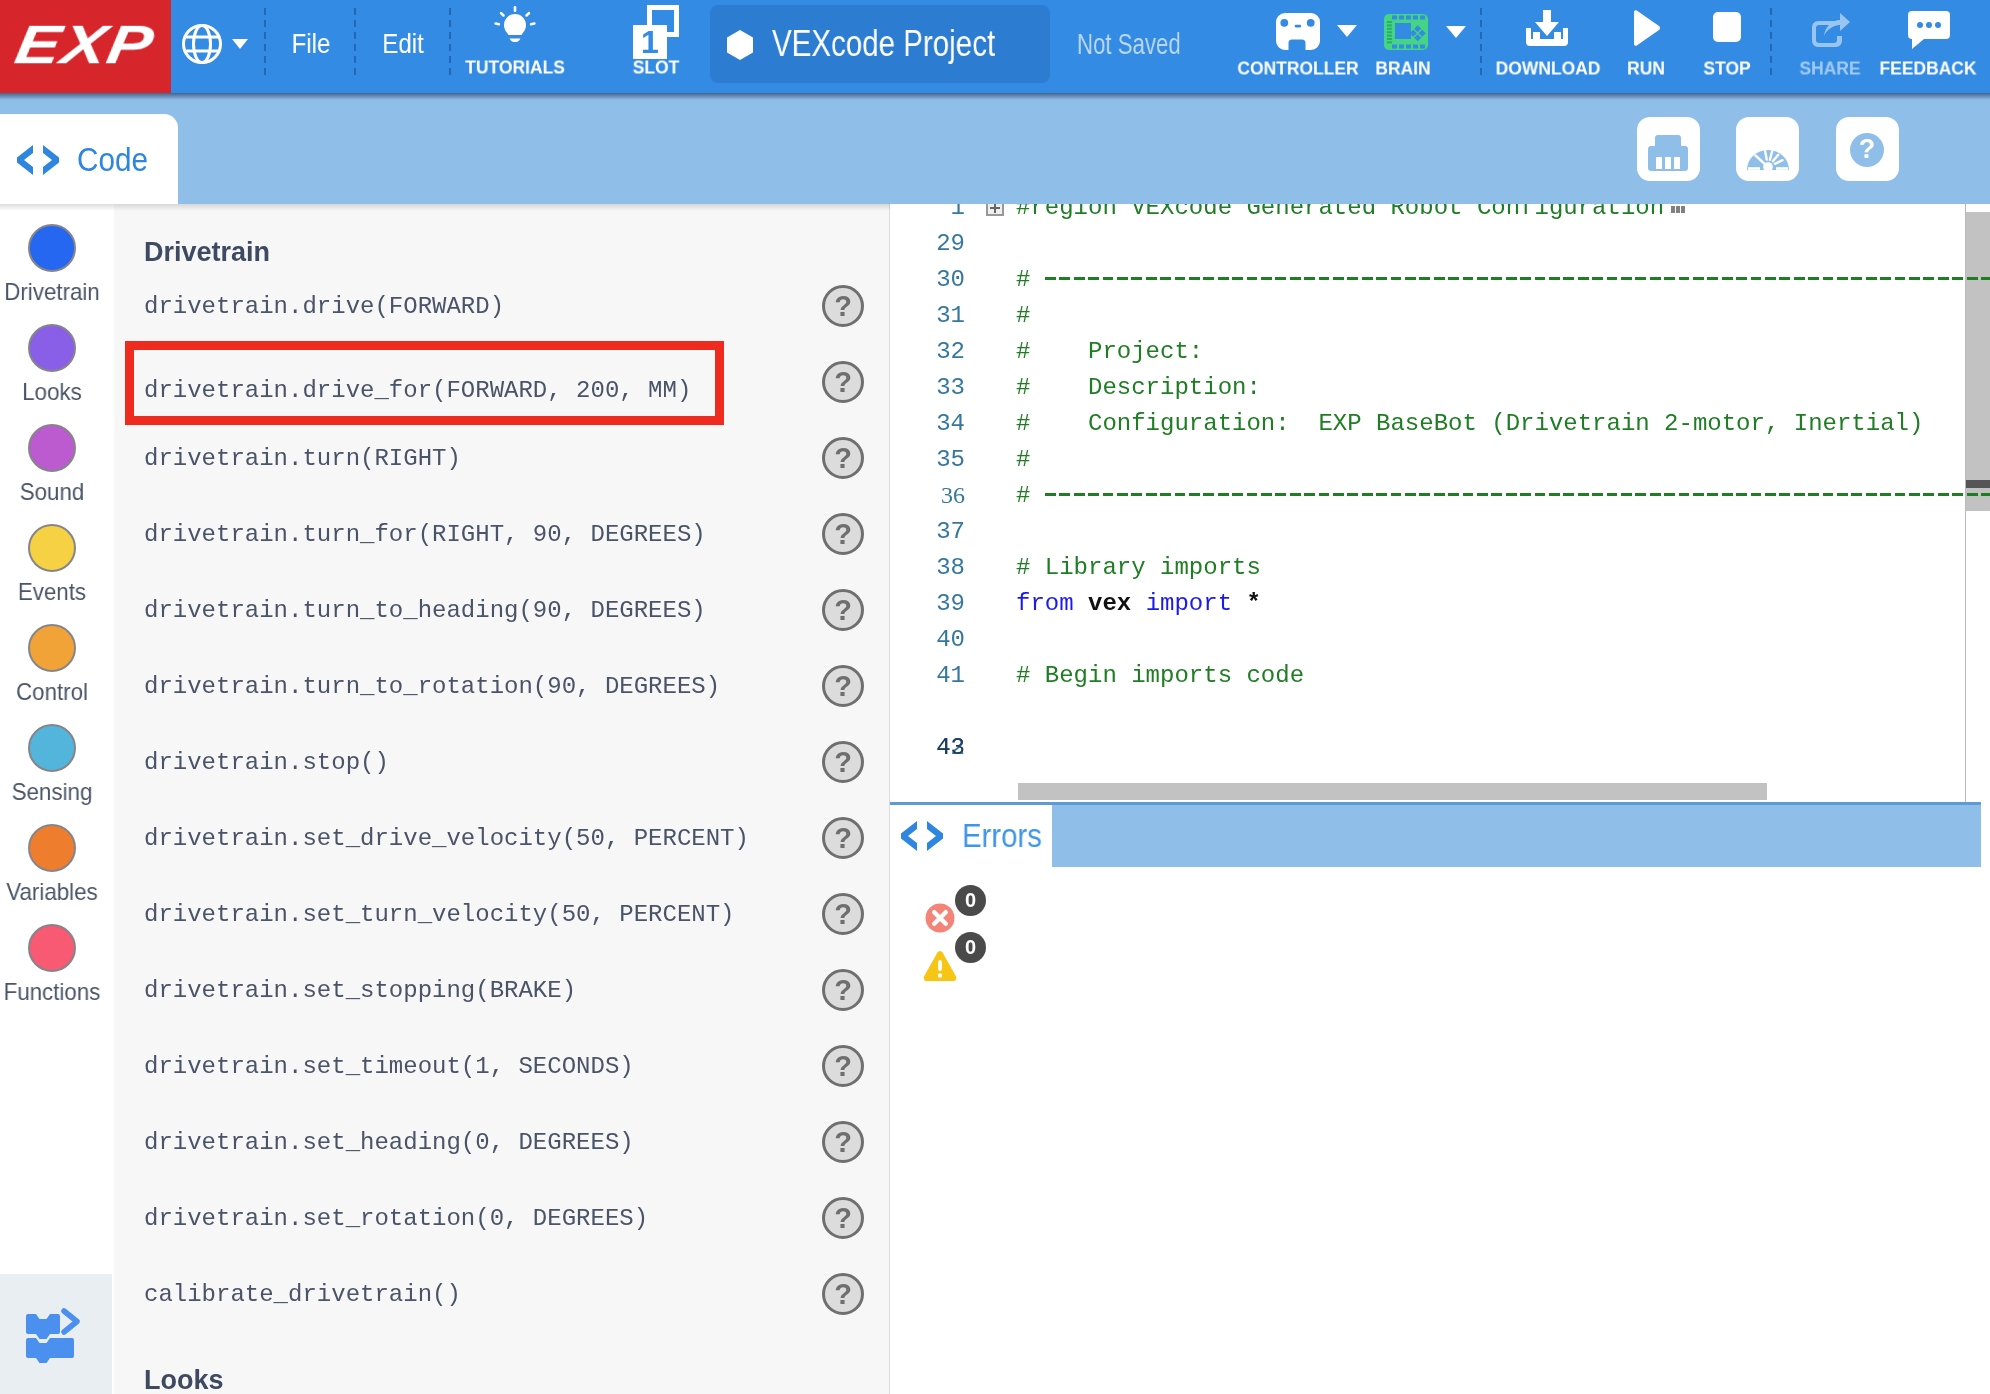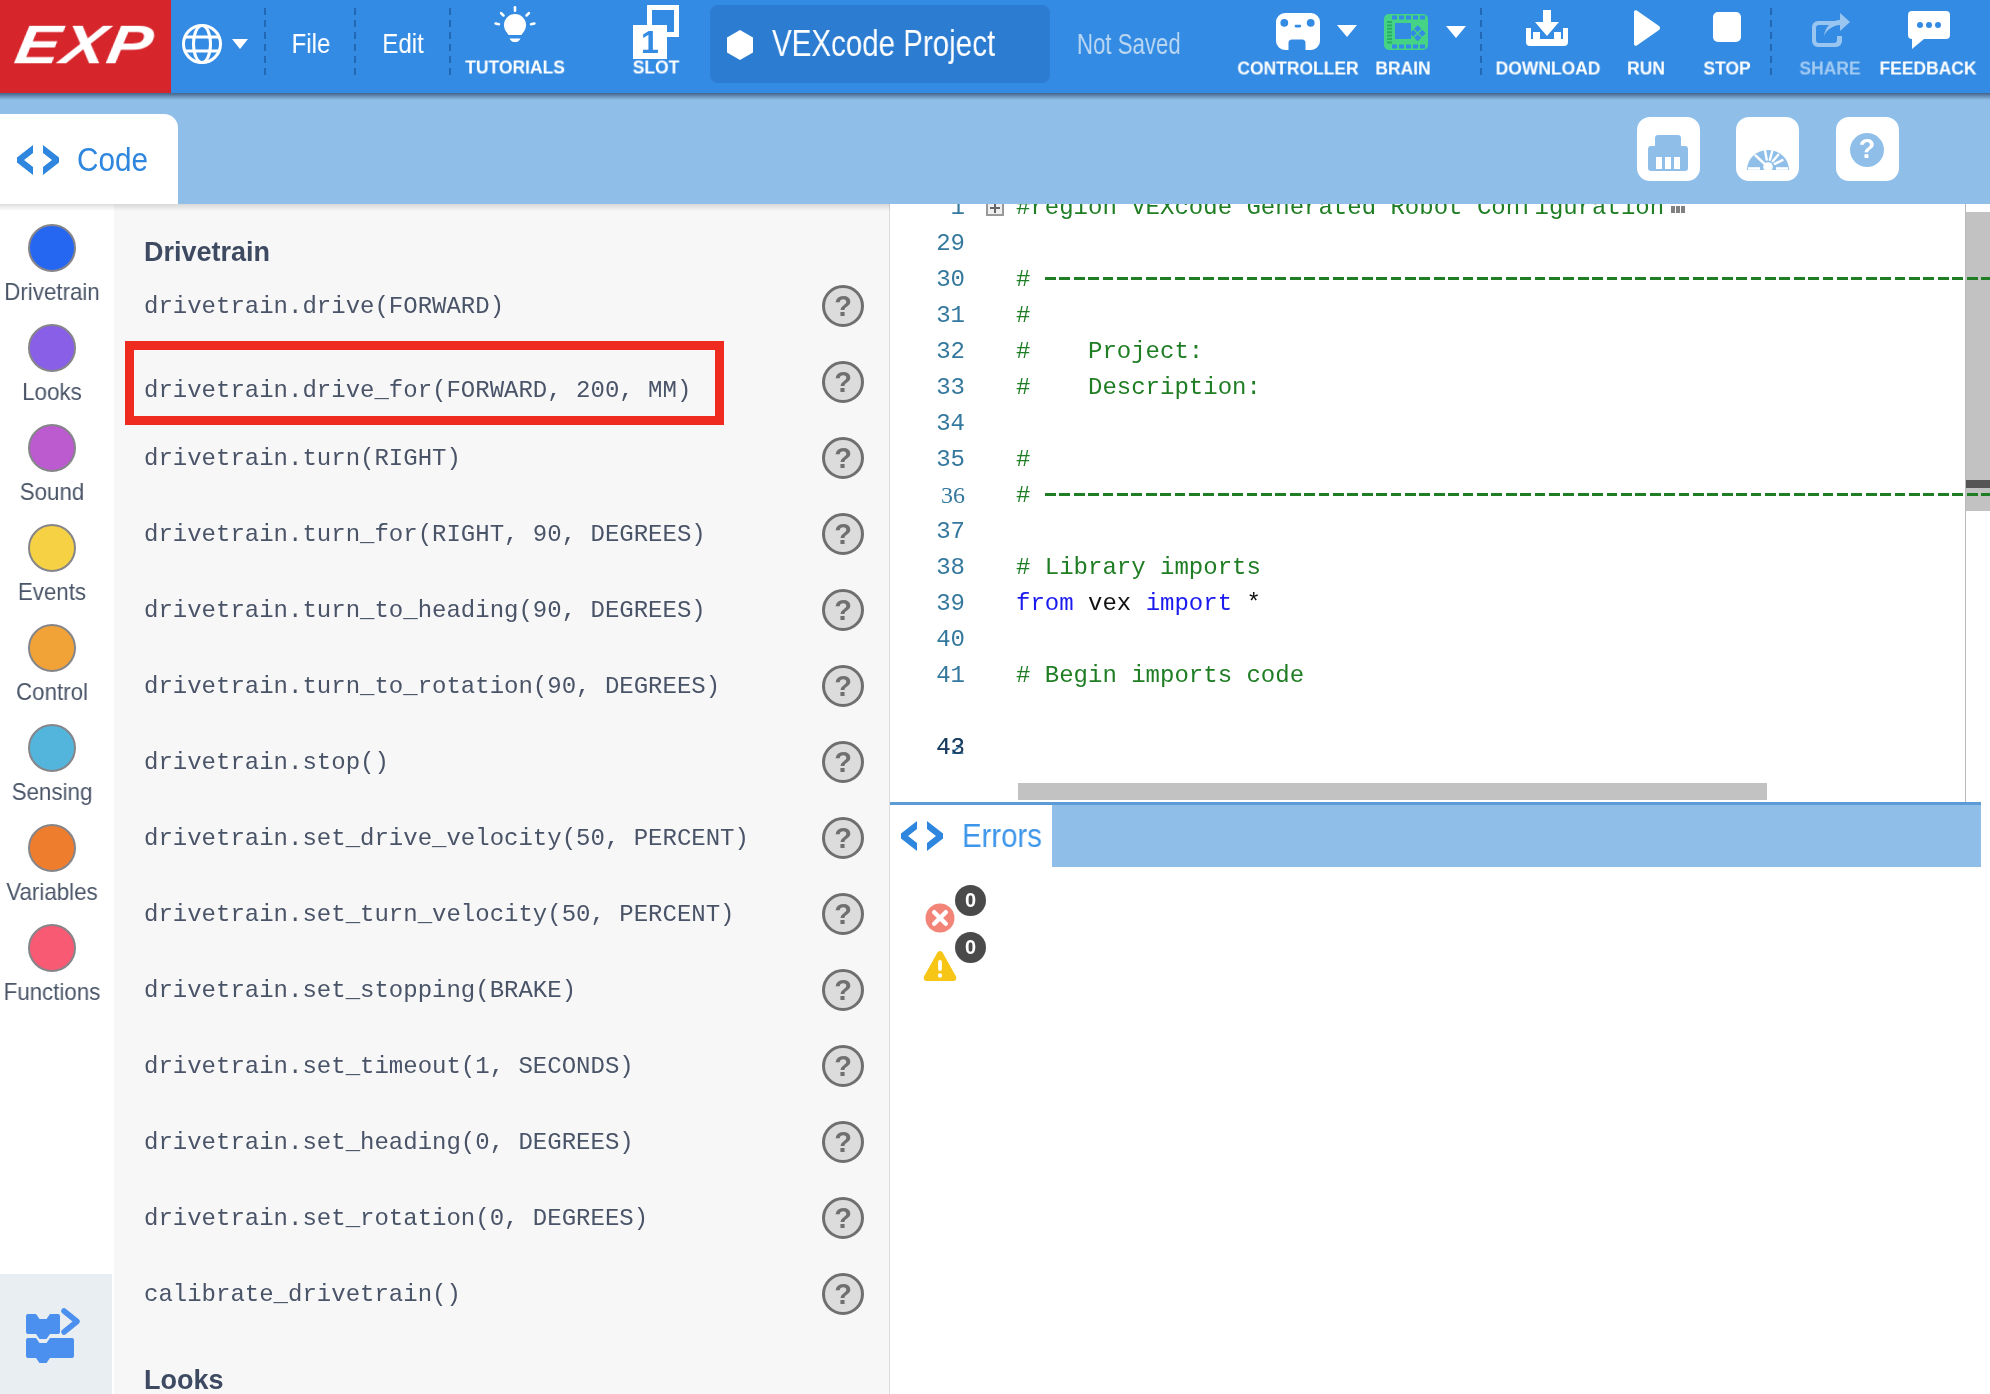--- a/index.html
+++ b/index.html
@@ -53,21 +53,21 @@
   #redbox { left:125px; top:341px; width:599px; height:84px; border:9px solid #EE2B1E; }
 
   
   #editor { left:890px; top:204px; width:1100px; height:598px; background:#fff; overflow:hidden; }
   .ln { position:absolute; z-index:3; width:62px; text-align:right; color:#35789E; font-size:24px;
      font-family:"Liberation Mono",monospace; transform:translateY(-50%); left:903px;}
   .code { position:absolute; z-index:3; left:1016px; font-size:24px; font-family:"Liberation Mono",monospace;
      transform:translateY(-50%); white-space:pre; }
   .grn { color:#1F7D24; }
   .kw { color:#1A1AEE; }
-  .blk { color:#111; }
+  .blk { color:#111;font-weight:bold; }
   .dash { position:absolute; z-index:3; left:1045px; width:945px; height:3.2px;
      background:repeating-linear-gradient(90deg,#1F7D24 0 10.9px, rgba(0,0,0,0) 10.9px 14.4px); }
 
   #vtrack, #vthumb, #vmark, #hthumb { z-index:2; }
   #vtrack { left:1965px; top:204px; width:25px; height:598px; background:#fff; border-left:1px solid #B9B9B9;}
   #vthumb { left:1966px; top:212px; width:24px; height:299px; background:#C2C2C2; }
   #vmark { left:1966px; top:480px; width:24px; height:8px; background:#555; }
   #hthumb { left:1018px; top:783px; width:749px; height:17px; background:#C2C2C2; }
 
   
@@ -336,20 +336,21 @@
   <div class="abs code grn" style="top:207px;">#region VEXcode Generated Robot Configuration</div>
   <div class="abs" style="left:1671px; top:205.5px; width:3.5px; height:7px; background:#808080;"></div>
   <div class="abs" style="left:1676px; top:205.5px; width:3.5px; height:7px; background:#808080;"></div>
   <div class="abs" style="left:1681px; top:205.5px; width:3.5px; height:7px; background:#808080;"></div>
 
   <div class="abs code grn" style="top:279px;">#</div>
   <div class="abs dash" style="top:277px;"></div>
   <div class="abs code grn" style="top:315px;">#</div>
   <div class="abs code grn" style="top:351px;">#    Project:</div>
   <div class="abs code grn" style="top:387px;">#    Description:</div>
+  <div class="abs code grn" style="top:423px;">#    Configuration:  EXP BaseBot (Drivetrain 2-motor, Inertial)</div>
   <div class="abs code grn" style="top:459px;">#</div>
   <div class="abs code grn" style="top:495px;">#</div>
   <div class="abs dash" style="top:493px;"></div>
   <div class="abs code grn" style="top:567px;"># Library imports</div>
   <div class="abs code" style="top:603px;"><span class="kw">from</span><span class="blk"> vex </span><span class="kw">import</span><span class="blk"> *</span></div>
   <div class="abs code grn" style="top:675px;"># Begin imports code</div>
 
   <div class="abs" id="vtrack"></div>
   <div class="abs" id="vthumb"></div>
   <div class="abs" id="vmark"></div>

